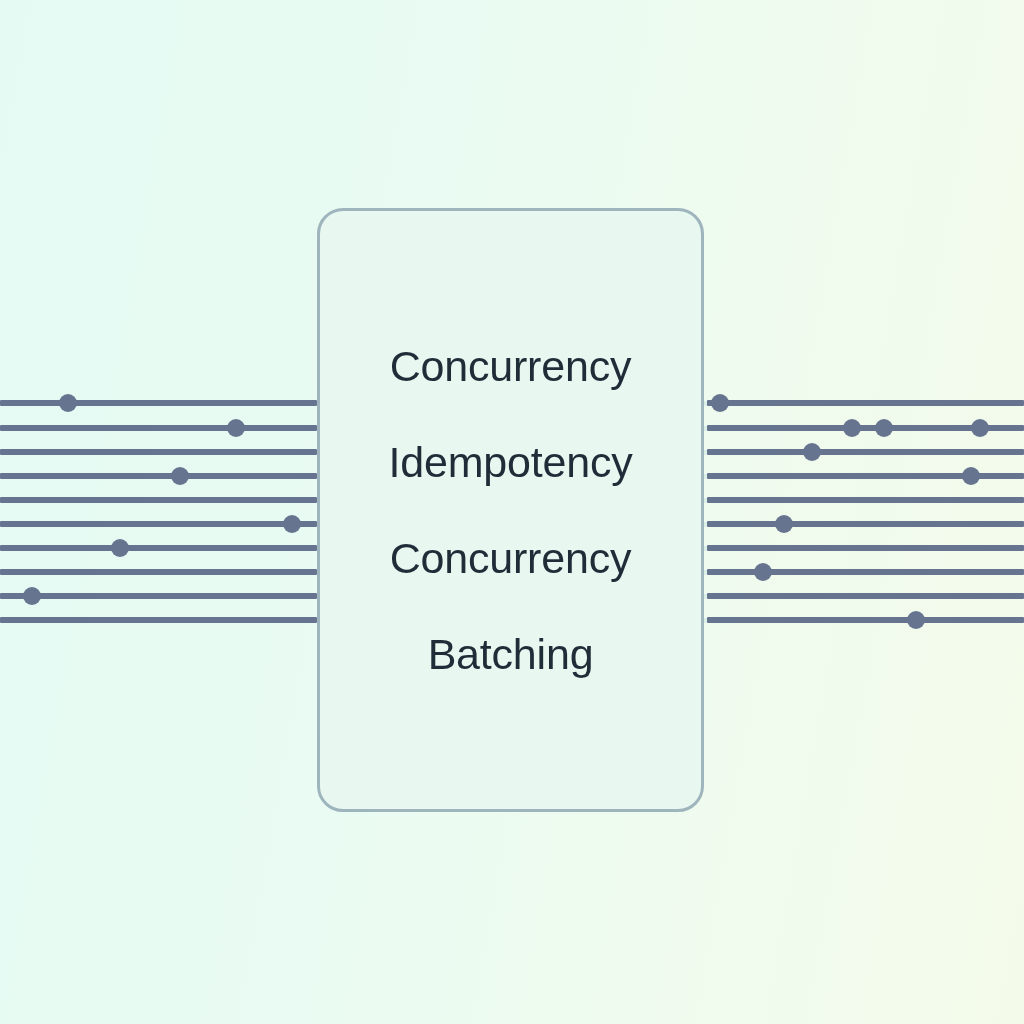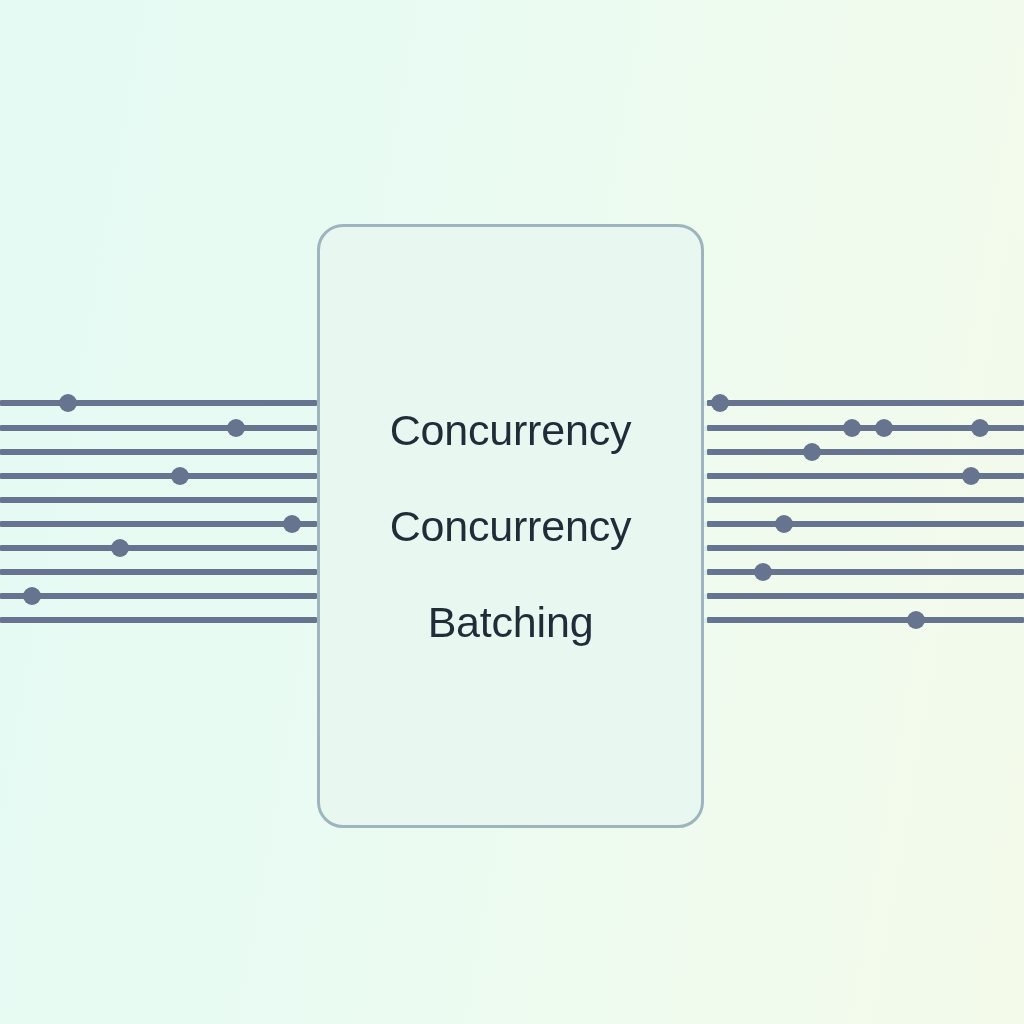--- a/index.html
+++ b/index.html
@@ -66,21 +66,20 @@
     height: 604px;
     box-sizing: border-box;
     background: #e8f8f0;
     border: 3px solid #9fb5be;
     border-radius: 26px;
     display: flex;
     flex-direction: column;
     align-items: center;
     justify-content: center;
     z-index: 5;
-    margin-top: 16px;
   }
   .card-list {
     list-style: none;
     margin: 0;
     padding: 0;
     width: 100%;
   }
   .card-item {
     height: 96px;
     line-height: 96px;
@@ -160,18 +159,19 @@
         <div class="seg left" style="width: 317px; background: rgb(102, 116, 143);"></div>
         <div class="seg mid" style="left: 317px; width: 390px; background: rgb(214, 238, 231);"></div>
         <div class="seg right" style="width: 317px; background: rgb(102, 116, 143);"></div>
         <div class="dot" style="left: 916px; background: rgb(102, 116, 143);"></div>
       </div>
     </div>
 
   <div class="card">
     <ul class="card-list">
         <li class="card-item">Concurrency</li>
+        <li class="card-item">Idempotency</li>
         <li class="card-item">Concurrency</li>
         <li class="card-item">Batching</li>
       </ul>
   </div>
 
 </div>
 
 </body></html>

